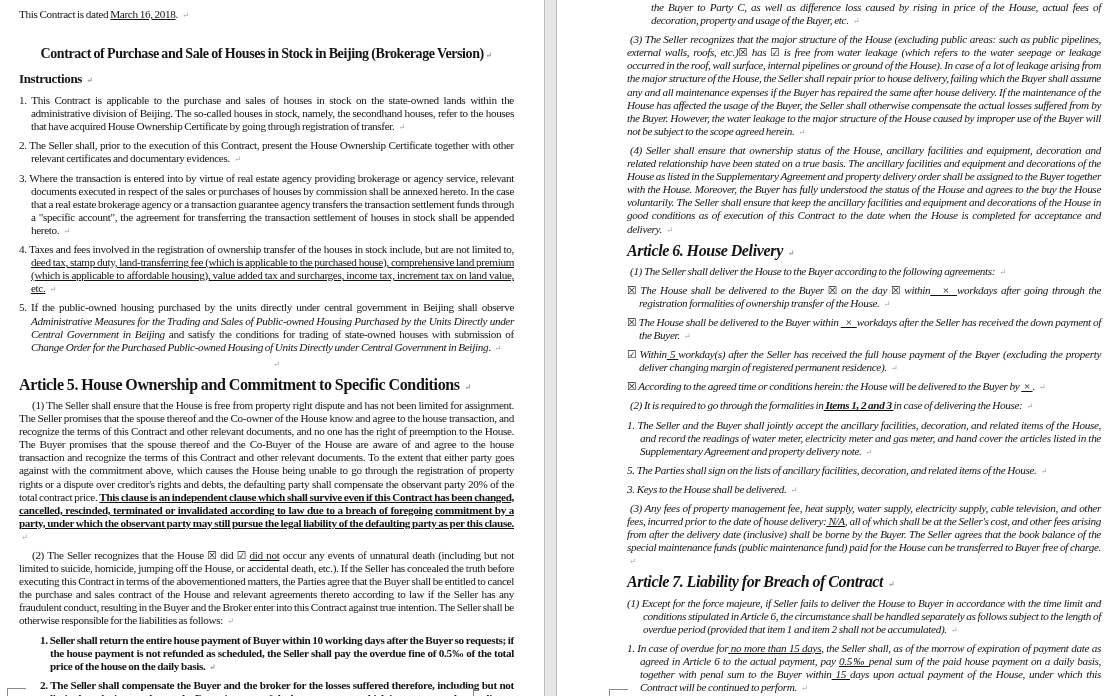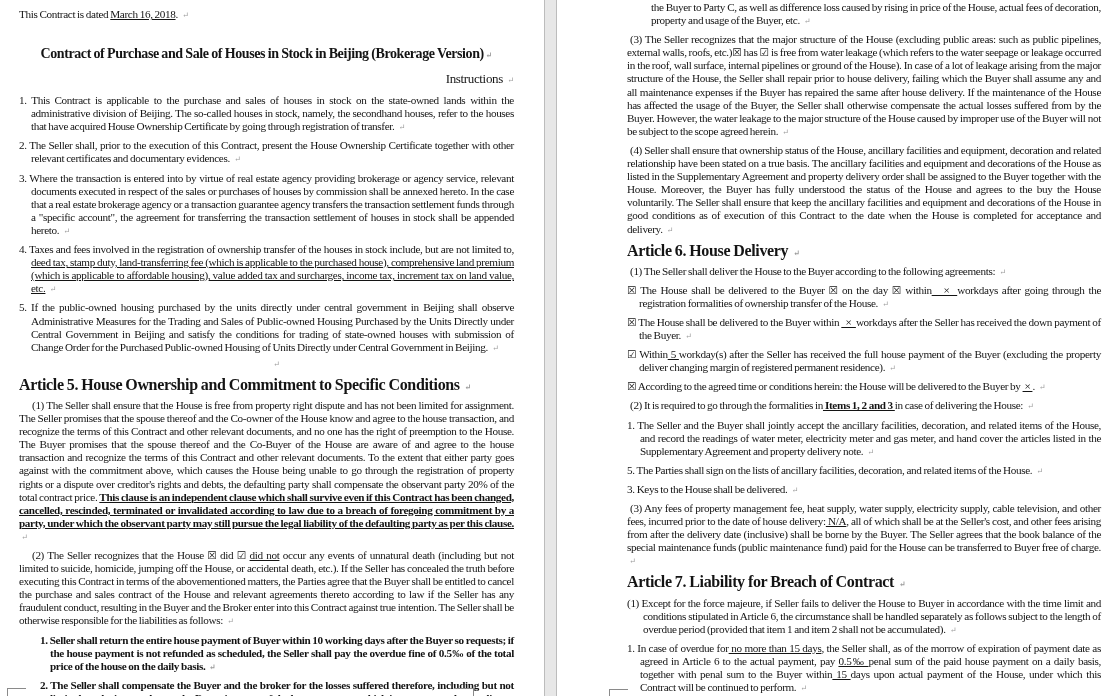--- a/index.html
+++ b/index.html
@@ -2,42 +2,42 @@
 <html><head>
 <meta charset="utf-8">
 <style>
   html,body{margin:0;padding:0;}
   .canvas{position:relative;width:1107px;height:696px;background:#ffffff;overflow:hidden;
     font-family:"Liberation Serif","DejaVu Serif",serif;color:#141414;}
   .gap{position:absolute;left:544px;top:0;width:13px;height:696px;background:#e7e7e7;
     border-left:1px solid #bcbcbc;border-right:1px solid #bcbcbc;box-sizing:border-box;}
   .col{position:absolute;top:0;}
   #col-left{left:19px;width:495px;top:8px;}
-  #col-right{left:627px;width:474px;top:1px;}
+  #col-right{left:627px;width:474px;top:1px;font-style:italic;}
   .blk{font-size:11.2px;line-height:13.1px;letter-spacing:-0.35px;word-spacing:-0.5px;
     text-align:justify;margin-top:5px;}
   .blk:first-child{margin-top:0;}
   .blk::after{content:"\21B5";color:#9a9a9a;font-size:8px;letter-spacing:0;margin-left:2px;}
   .nomark::after{content:"";}
   .date{text-align:left;}
   .title{text-align:center;font-weight:bold;font-size:14px;line-height:17px;letter-spacing:-0.4px;margin-top:23px;}
-  .sub{text-align:right;font-weight:normal;font-size:13px;line-height:16px;margin-top:7px;}
+  .sub{text-align:left;font-weight:bold;font-size:13px;line-height:16px;margin-top:7px;}
   .num{padding-left:12px;text-indent:-12px;}
   .para{text-indent:13px;}
   .parar{text-indent:3px;}
   .hang{padding-left:16px;text-indent:-16px;}
   .h3{font-weight:bold;text-align:left;margin-top:7px;font-size:16px;}
   .nest{margin-left:21px;padding-left:10px;text-indent:-10px;font-weight:bold;}
   .cont{padding-left:24px;}
   .chk{padding-left:12px;text-indent:-12px;}
   .num2{padding-left:13px;text-indent:-13px;}
   .pmark{margin-top:2px;padding-left:252px;text-align:left;min-height:13px;}
   .u{text-decoration:underline;}
   .bu{font-weight:bold;text-decoration:underline;}
-  .i{}
+  .i{font-style:italic;}
   .sq{text-decoration-line:underline;text-decoration-style:wavy;text-decoration-color:#dd0000;
     text-decoration-thickness:1px;text-underline-offset:1px;text-decoration:underline;}
   .chkbox{font-family:"DejaVu Sans",sans-serif;font-size:10.5px;letter-spacing:0;}
   .cmark{position:absolute;width:18px;height:7px;}
   #cm1{left:7px;top:688px;border-top:1px solid #8a8a8a;border-left:1px solid #8a8a8a;}
   #cm2{left:455px;top:688px;border-top:1px solid #8a8a8a;border-right:1px solid #8a8a8a;}
   #cm3{left:609px;top:689px;border-top:1px solid #8a8a8a;border-left:1px solid #8a8a8a;}
 </style>
 </head>
 <body>

